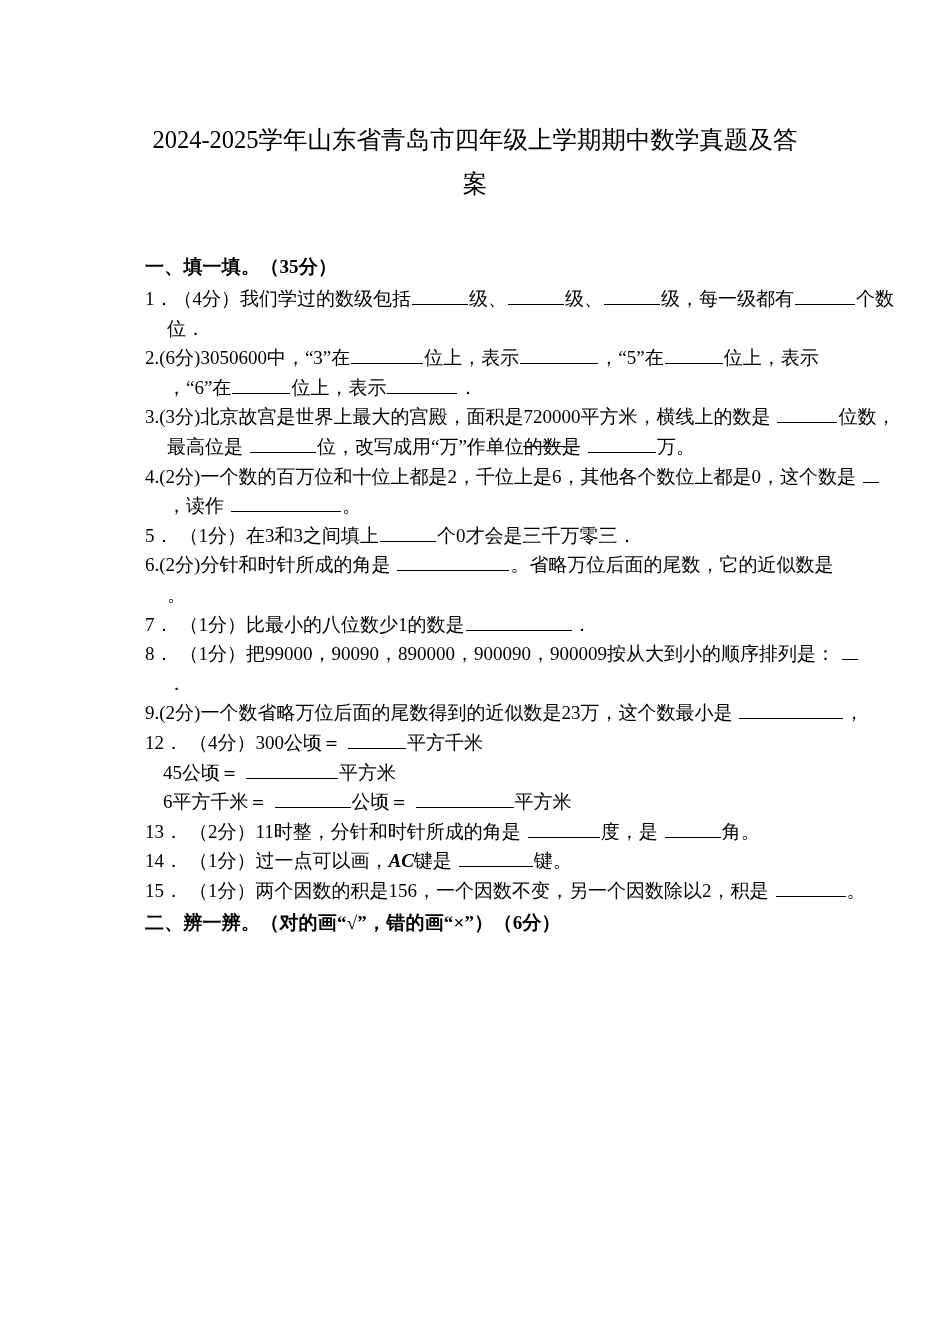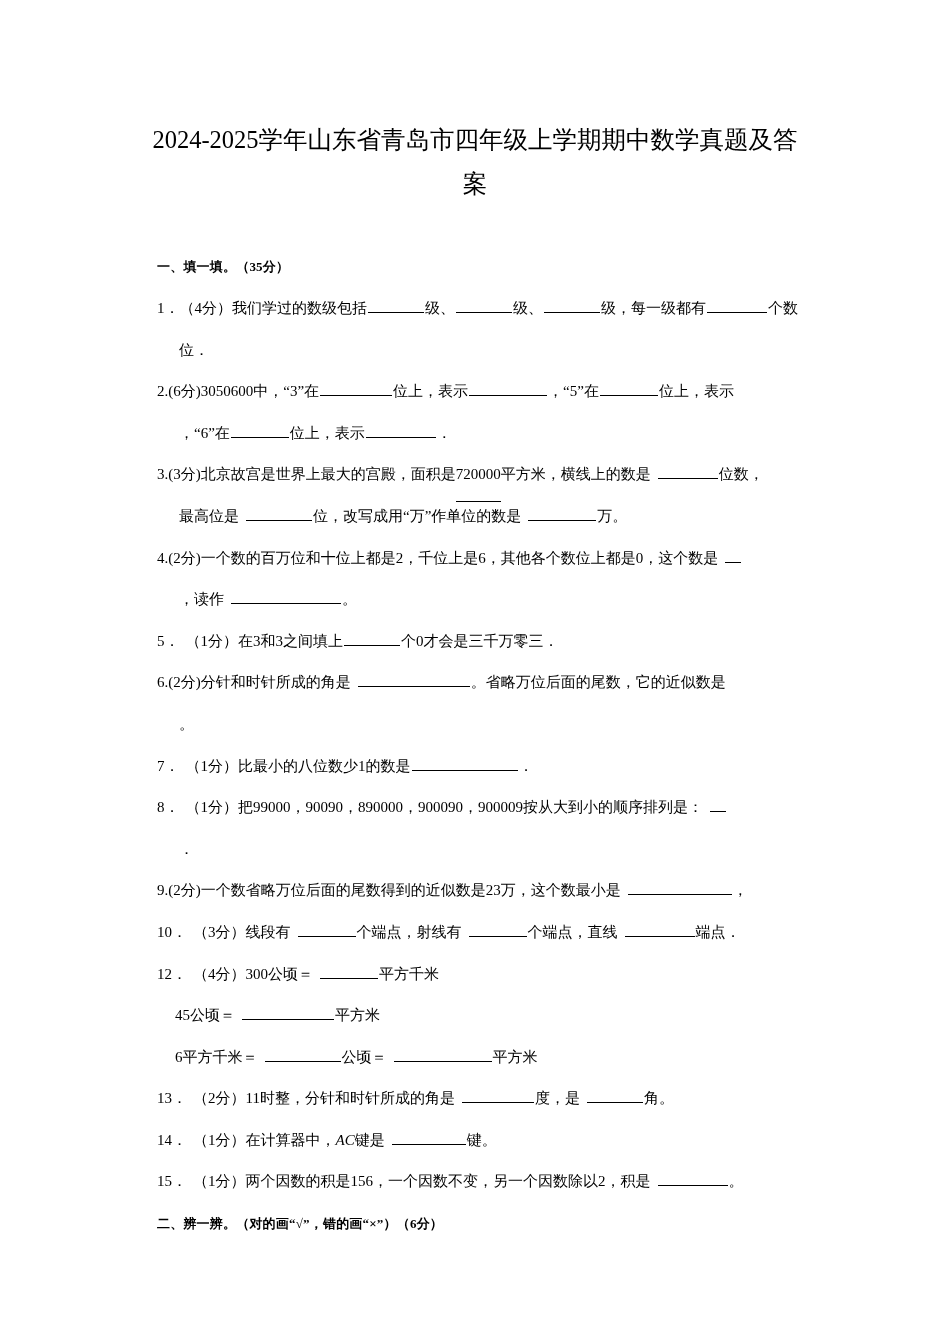--- a/index.html
+++ b/index.html
@@ -33,30 +33,30 @@
     text-align: center;
     letter-spacing: 0px;
   }
   .content {
     position: absolute;
     left: 145px;
     top: 252px;
     width: 663px;
   }
   .sec-head {
-    font-size: 13px;
+    font-size: 19px;
     font-weight: bold;
     line-height: 30px;
-    margin: 0 0 2px 12px;
+    margin: 0 0 2px 0;
     letter-spacing: .2px;
   }
   .q {
-    font-size: 15px;
+    font-size: 19px;
     line-height: 29.6px;
-    margin: 12px;
+    margin: 0;
     padding: 0;
     white-space: nowrap;
   }
   .q.indent {
     padding-left: 22px;
   }
   .q.indent2 {
     padding-left: 18px;
   }
   .blank {
@@ -65,20 +65,21 @@
     height: 0.92em;
     vertical-align: baseline;
     margin: 0 1px;
   }
   .ul {
     border-bottom: 1.1px solid #000;
     padding-bottom: 19px;
   }
   .ital {
     font-style: italic;
+    font-weight: bold;
   }
   .sp {
     display: inline-block;
     width: 6px;
   }
   .sp-lg {
     display: inline-block;
     width: 11px;
   }
 </style>
@@ -110,30 +111,29 @@
     <div class="q"><span>6.</span><span>(2分)</span><span>分针和时针所成的角是</span><span class="sp"></span><span class="blank" style="width:112px"></span><span>。省略万位后面的尾数，它的近似数是</span></div>
     <div class="q indent"><span>。</span></div>
 
     <div class="q"><span>7．</span><span class="sp"></span><span>（1分）</span><span>比最小的八位数少1的数是</span><span class="blank" style="width:106px"></span><span>．</span></div>
 
     <div class="q"><span>8．</span><span class="sp"></span><span>（1分）</span><span>把99000，90090，890000，900090，900009按从大到小的顺序排列是：</span><span class="sp"></span><span class="blank" style="width:16px"></span></div>
     <div class="q indent"><span>．</span></div>
 
     <div class="q"><span>9.</span><span>(2分)</span><span>一个数省略万位后面的尾数得到的近似数是23万，这个数最小是</span><span class="sp"></span><span class="blank" style="width:104px"></span><span>，</span></div>
 
-    <div class="q"><span>10．</span><span class="sp"></span><span>（3分）</span><span>线段有</span><span class="sp"></span><span class="blank" style="width:58px"></span><span>个端点，射线有</span><span class="sp"></span><span class="blank" style="width:58px"></span><span>个端点，直线</span><span class="sp"></span><span class="blank" style="width:70px"></span><span>端点．</span></div>
 
 
     <div class="q"><span>12．</span><span class="sp"></span><span>（4分）</span><span>300公顷＝</span><span class="sp"></span><span class="blank" style="width:58px"></span><span>平方千米</span></div>
     <div class="q indent2"><span>45公顷＝</span><span class="sp"></span><span class="blank" style="width:92px"></span><span>平方米</span></div>
     <div class="q indent2"><span>6平方千米＝</span><span class="sp"></span><span class="blank" style="width:76px"></span><span>公顷＝</span><span class="sp"></span><span class="blank" style="width:98px"></span><span>平方米</span></div>
 
     <div class="q"><span>13．</span><span class="sp"></span><span>（2分）</span><span>11时整，分针和时针所成的角是</span><span class="sp"></span><span class="blank" style="width:72px"></span><span>度，是</span><span class="sp"></span><span class="blank" style="width:56px"></span><span>角。</span></div>
 
-    <div class="q"><span>14．</span><span class="sp"></span><span>（1分）</span><span>在计算器中，</span><span class="ital">AC</span><span>键是</span><span class="sp"></span><span class="blank" style="width:74px"></span><span>键。</span></div>
+    <div class="q"><span>14．</span><span class="sp"></span><span>（1分）</span><span>过一点可以画，</span><span class="ital">AC</span><span>键是</span><span class="sp"></span><span class="blank" style="width:74px"></span><span>键。</span></div>
 
     <div class="q"><span>15．</span><span class="sp"></span><span>（1分）</span><span>两个因数的积是156，一个因数不变，另一个因数除以2，积是</span><span class="sp"></span><span class="blank" style="width:70px"></span><span>。</span></div>
 
     <div class="sec-head" style="margin-top:3px">二、辨一辨。（对的画“√”，错的画“×”）（6分）</div>
 
 
   </div>
 </div>
 
 </body></html>

